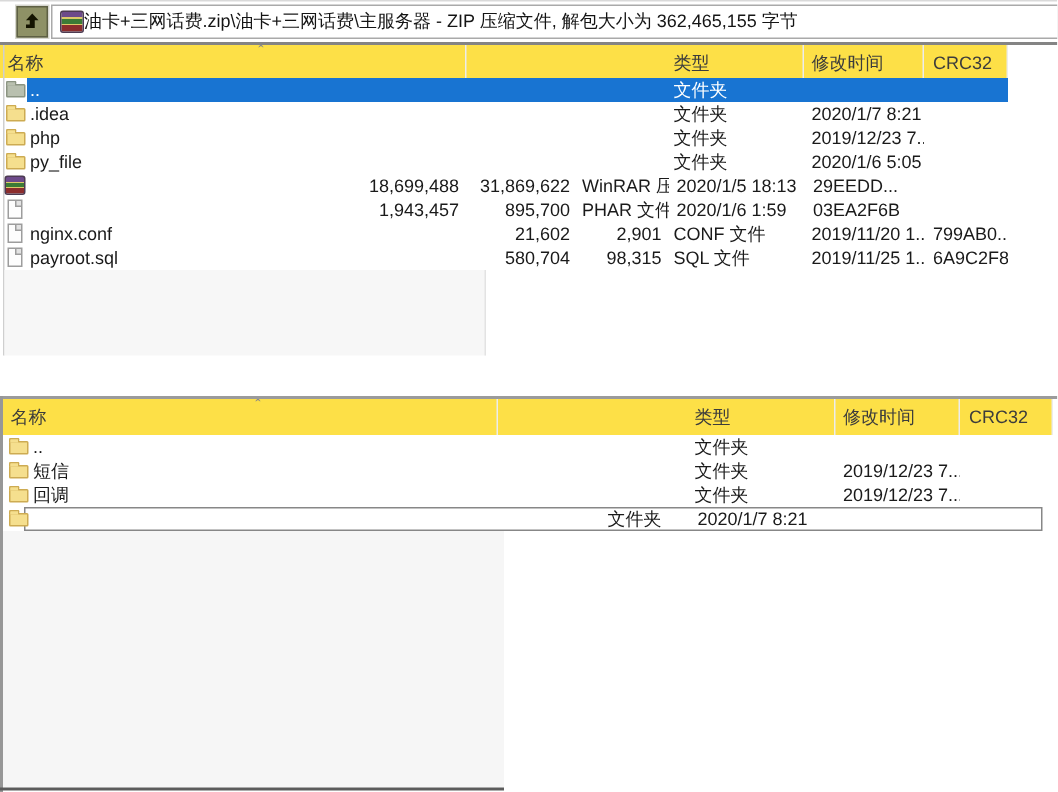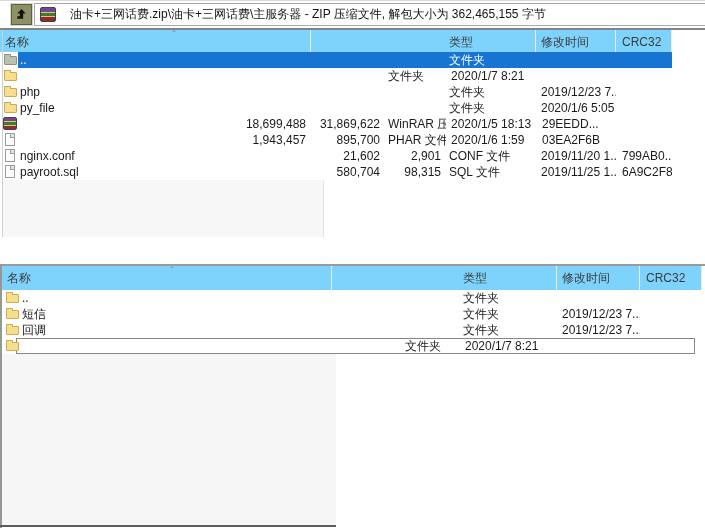--- a/index.html
+++ b/index.html
@@ -7,31 +7,31 @@
     position:relative;width:705px;height:528px;background:#ffffff;overflow:hidden;
     font-family:"Liberation Sans","DejaVu Sans",sans-serif;font-size:12px;color:#1a1a1a;
   }
   .abs{position:absolute;}
   
   .img-top-line{top:0;left:0;width:705px;height:1px;background:#d9d9d9;}
   .up-btn{left:11px;top:4px;width:19px;height:19px;background:#8e9166;border:1px solid #5e6044;
     box-shadow:0 0 0 1px #d6d6cf;display:flex;align-items:center;justify-content:center;cursor:pointer;}
   .up-btn svg{display:block;}
   .addr-bar{left:34px;top:3px;width:665px;height:21px;background:#fff;border:1px solid #a9a9a9;
-    display:flex;align-items:center;gap:14px;padding-left:5px;white-space:nowrap;overflow:hidden;color:#141414;}
+    display:flex;align-items:center;gap:0;padding-left:5px;white-space:nowrap;overflow:hidden;color:#141414;}
   .toolbar-sep{top:28px;left:0;width:705px;height:2px;background:#848484;}
   .pane-left-border-top{left:2px;top:30px;width:1px;height:207px;background:#cfcfcf;}
   .empty-gray-top{left:3px;top:180px;width:320px;height:57px;background:#f7f7f7;border-right:1px solid #e3e3e3;}
   
   .bottom-top-border{left:0;top:264px;width:705px;height:2px;background:#9b9b9b;}
   .bottom-left-border{left:0;top:264px;width:2px;height:264px;background:#979797;}
   .empty-gray-bottom{left:2px;top:354px;width:334px;height:171px;background:#f6f6f6;}
   .bottom-dark-line{left:0;top:525px;width:336px;height:2px;background:#5c5c5c;}
   
-  .hdr{display:grid;background:#7dd3fc;color:#3c3c3c;}
+  .hdr{display:grid;background:#fde047;color:#3c3c3c;}
   .hdr-top{left:0;top:30px;width:672px;height:22px;grid-template-columns:311px 74px 61px 90px 80px 56px;}
   .hdr-bot{left:2px;top:266px;width:700px;height:24px;grid-template-columns:330px 70px 58px 97px 83px 62px;}
   .hcell{display:flex;align-items:center;border-right:1px solid #ececec;overflow:hidden;white-space:nowrap;cursor:pointer;}
   .hcell.h-name{padding-left:5px;}
   .hcell.h-size,.hcell.h-packed{justify-content:flex-end;padding-right:5px;margin-top:24px;}
   .hcell.h-type{padding-left:3px;}
   .hcell.h-mod{padding-left:5px;}
   .hcell.h-crc{padding-left:6px;}
   .sort-caret{width:20px;text-align:center;color:#8b8b8b;font-size:11px;line-height:8px;height:8px;}
   .caret-top{left:164px;top:31px;}
@@ -106,20 +106,21 @@
     <span class="cell c-name">..</span>
     <span class="cell c-size"></span>
     <span class="cell c-packed"></span>
     <span class="cell c-type">文件夹</span>
     <span class="cell c-mod"></span>
     <span class="cell c-crc"></span>
   </div>
       <div class="row">
 
     <span class="icn icn-folder"></span>
+    <span class="cell c-name">.idea</span>
     <span class="cell c-size"></span>
     <span class="cell c-packed"></span>
     <span class="cell c-type">文件夹</span>
     <span class="cell c-mod">2020/1/7 8:21</span>
     <span class="cell c-crc"></span>
   </div>
       <div class="row">
 
     <span class="icn icn-folder"></span>
     <span class="cell c-name">php</span>

